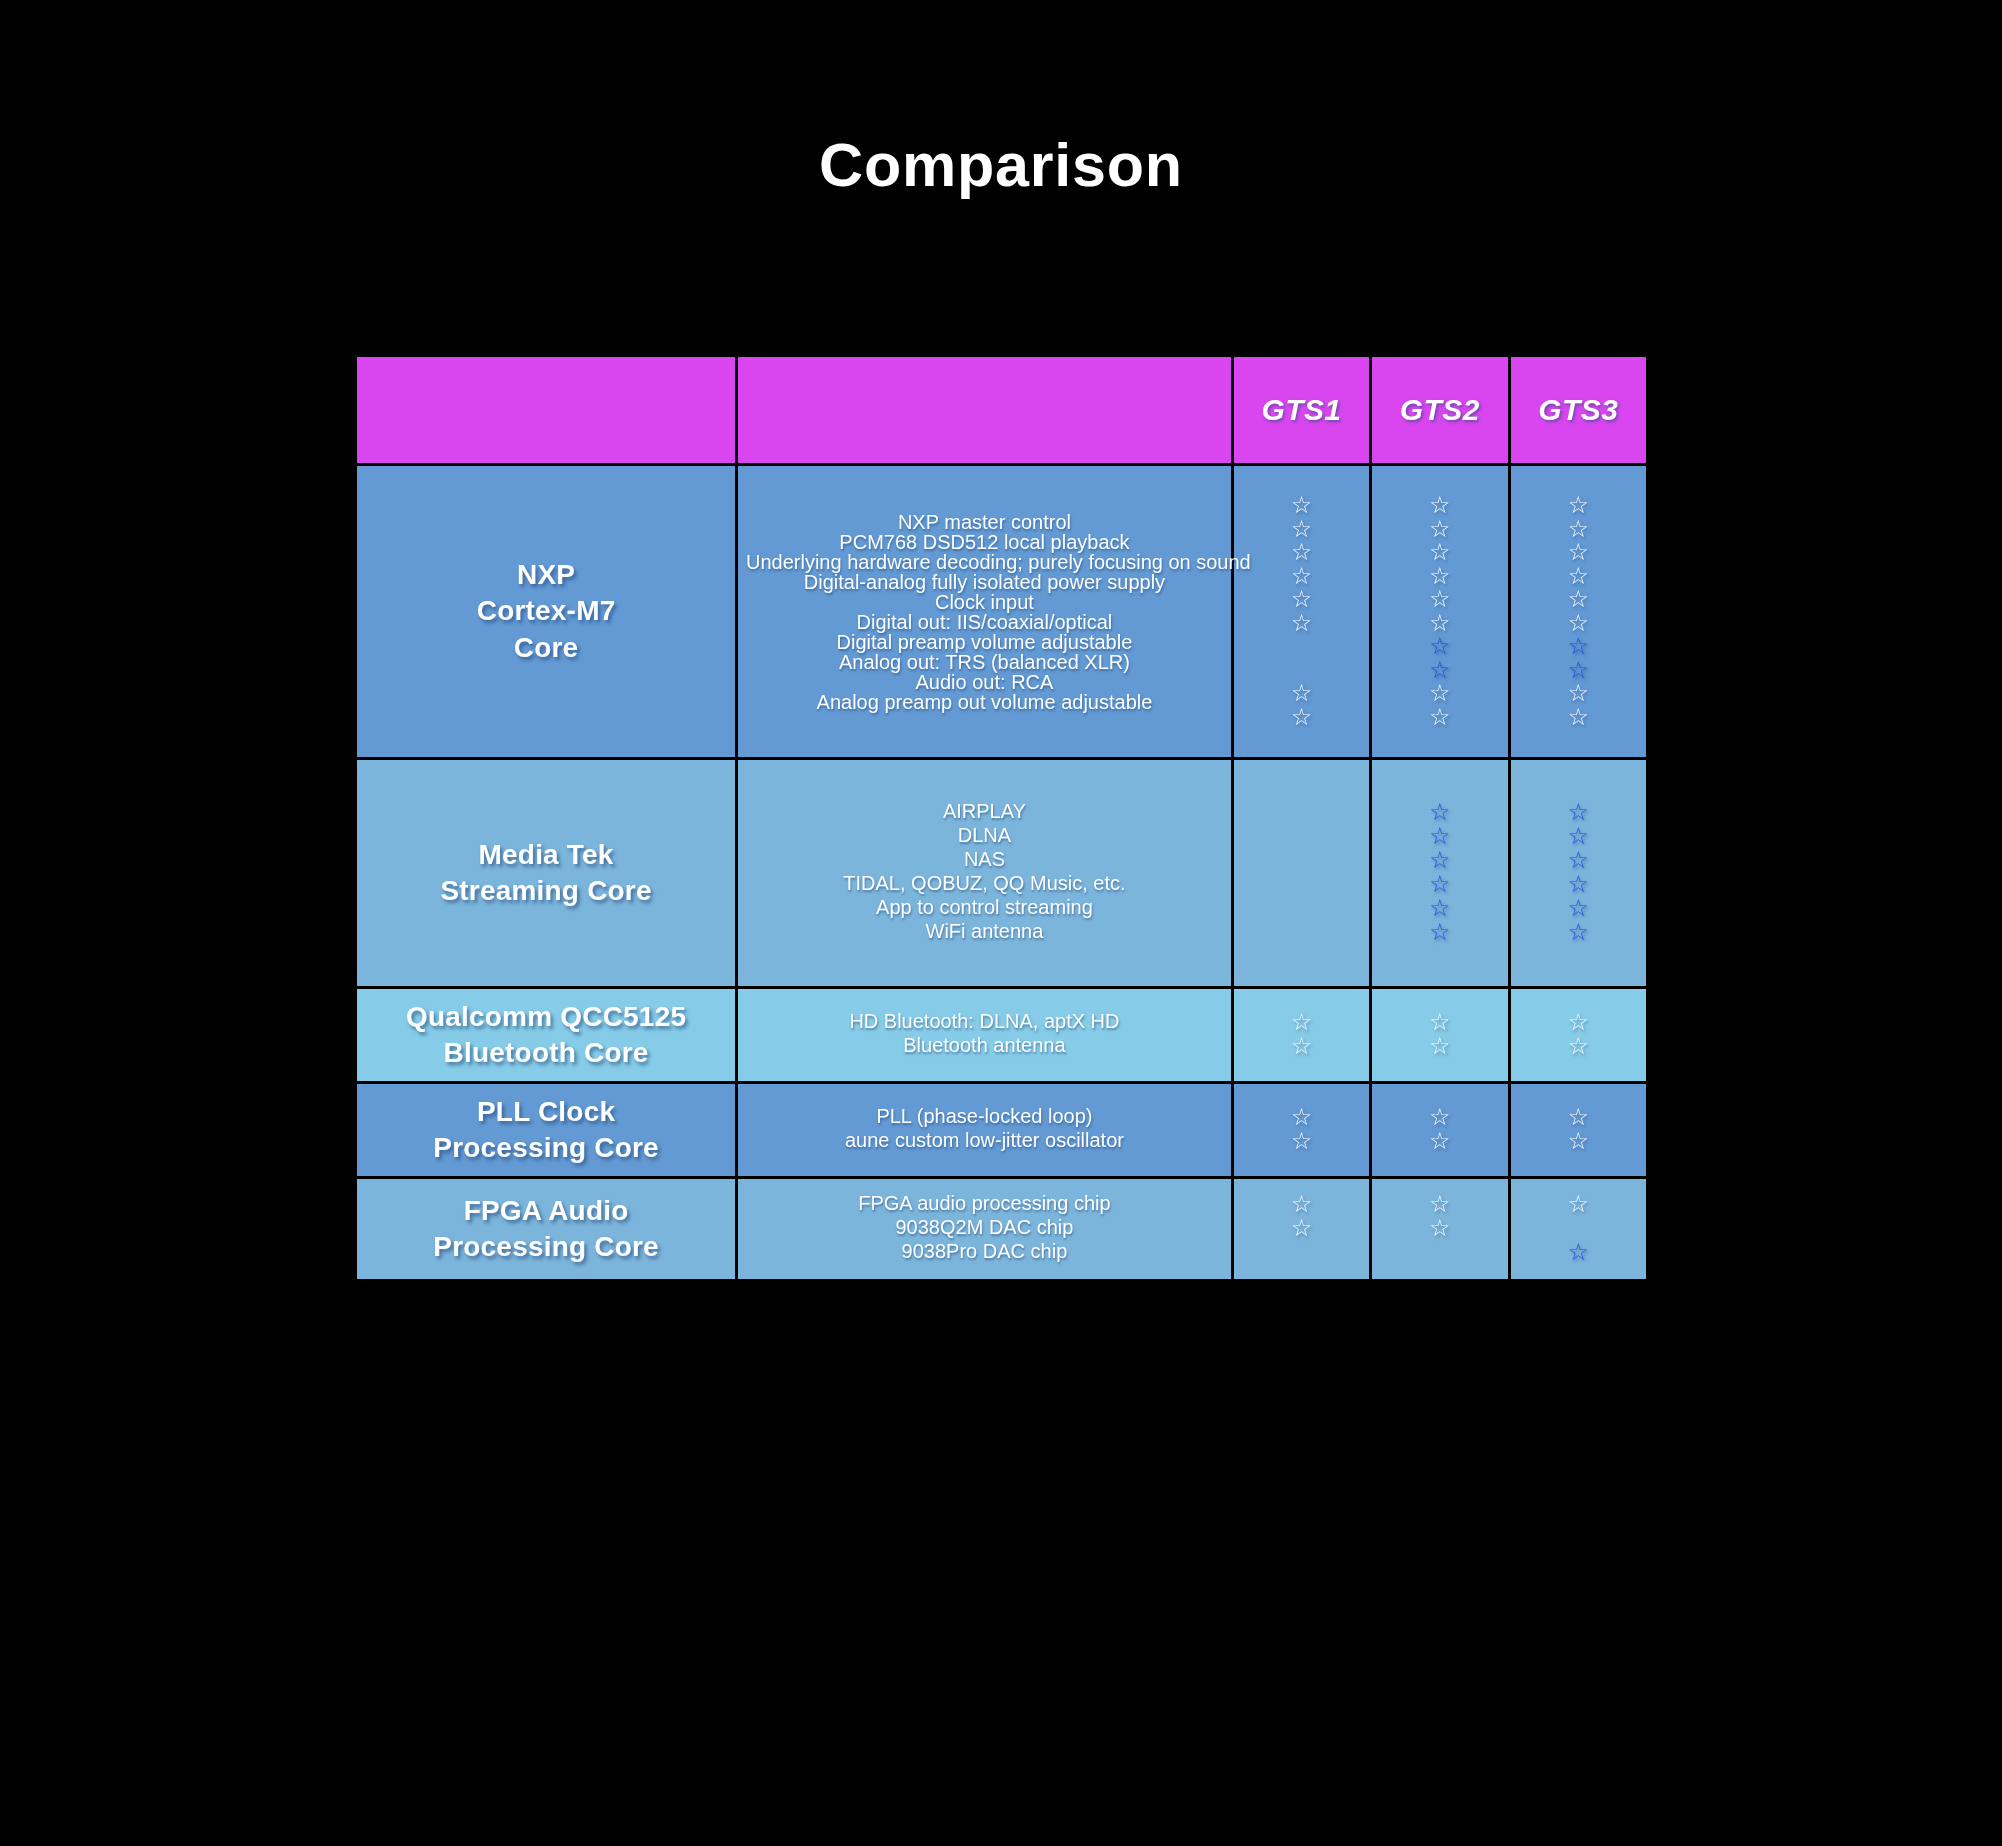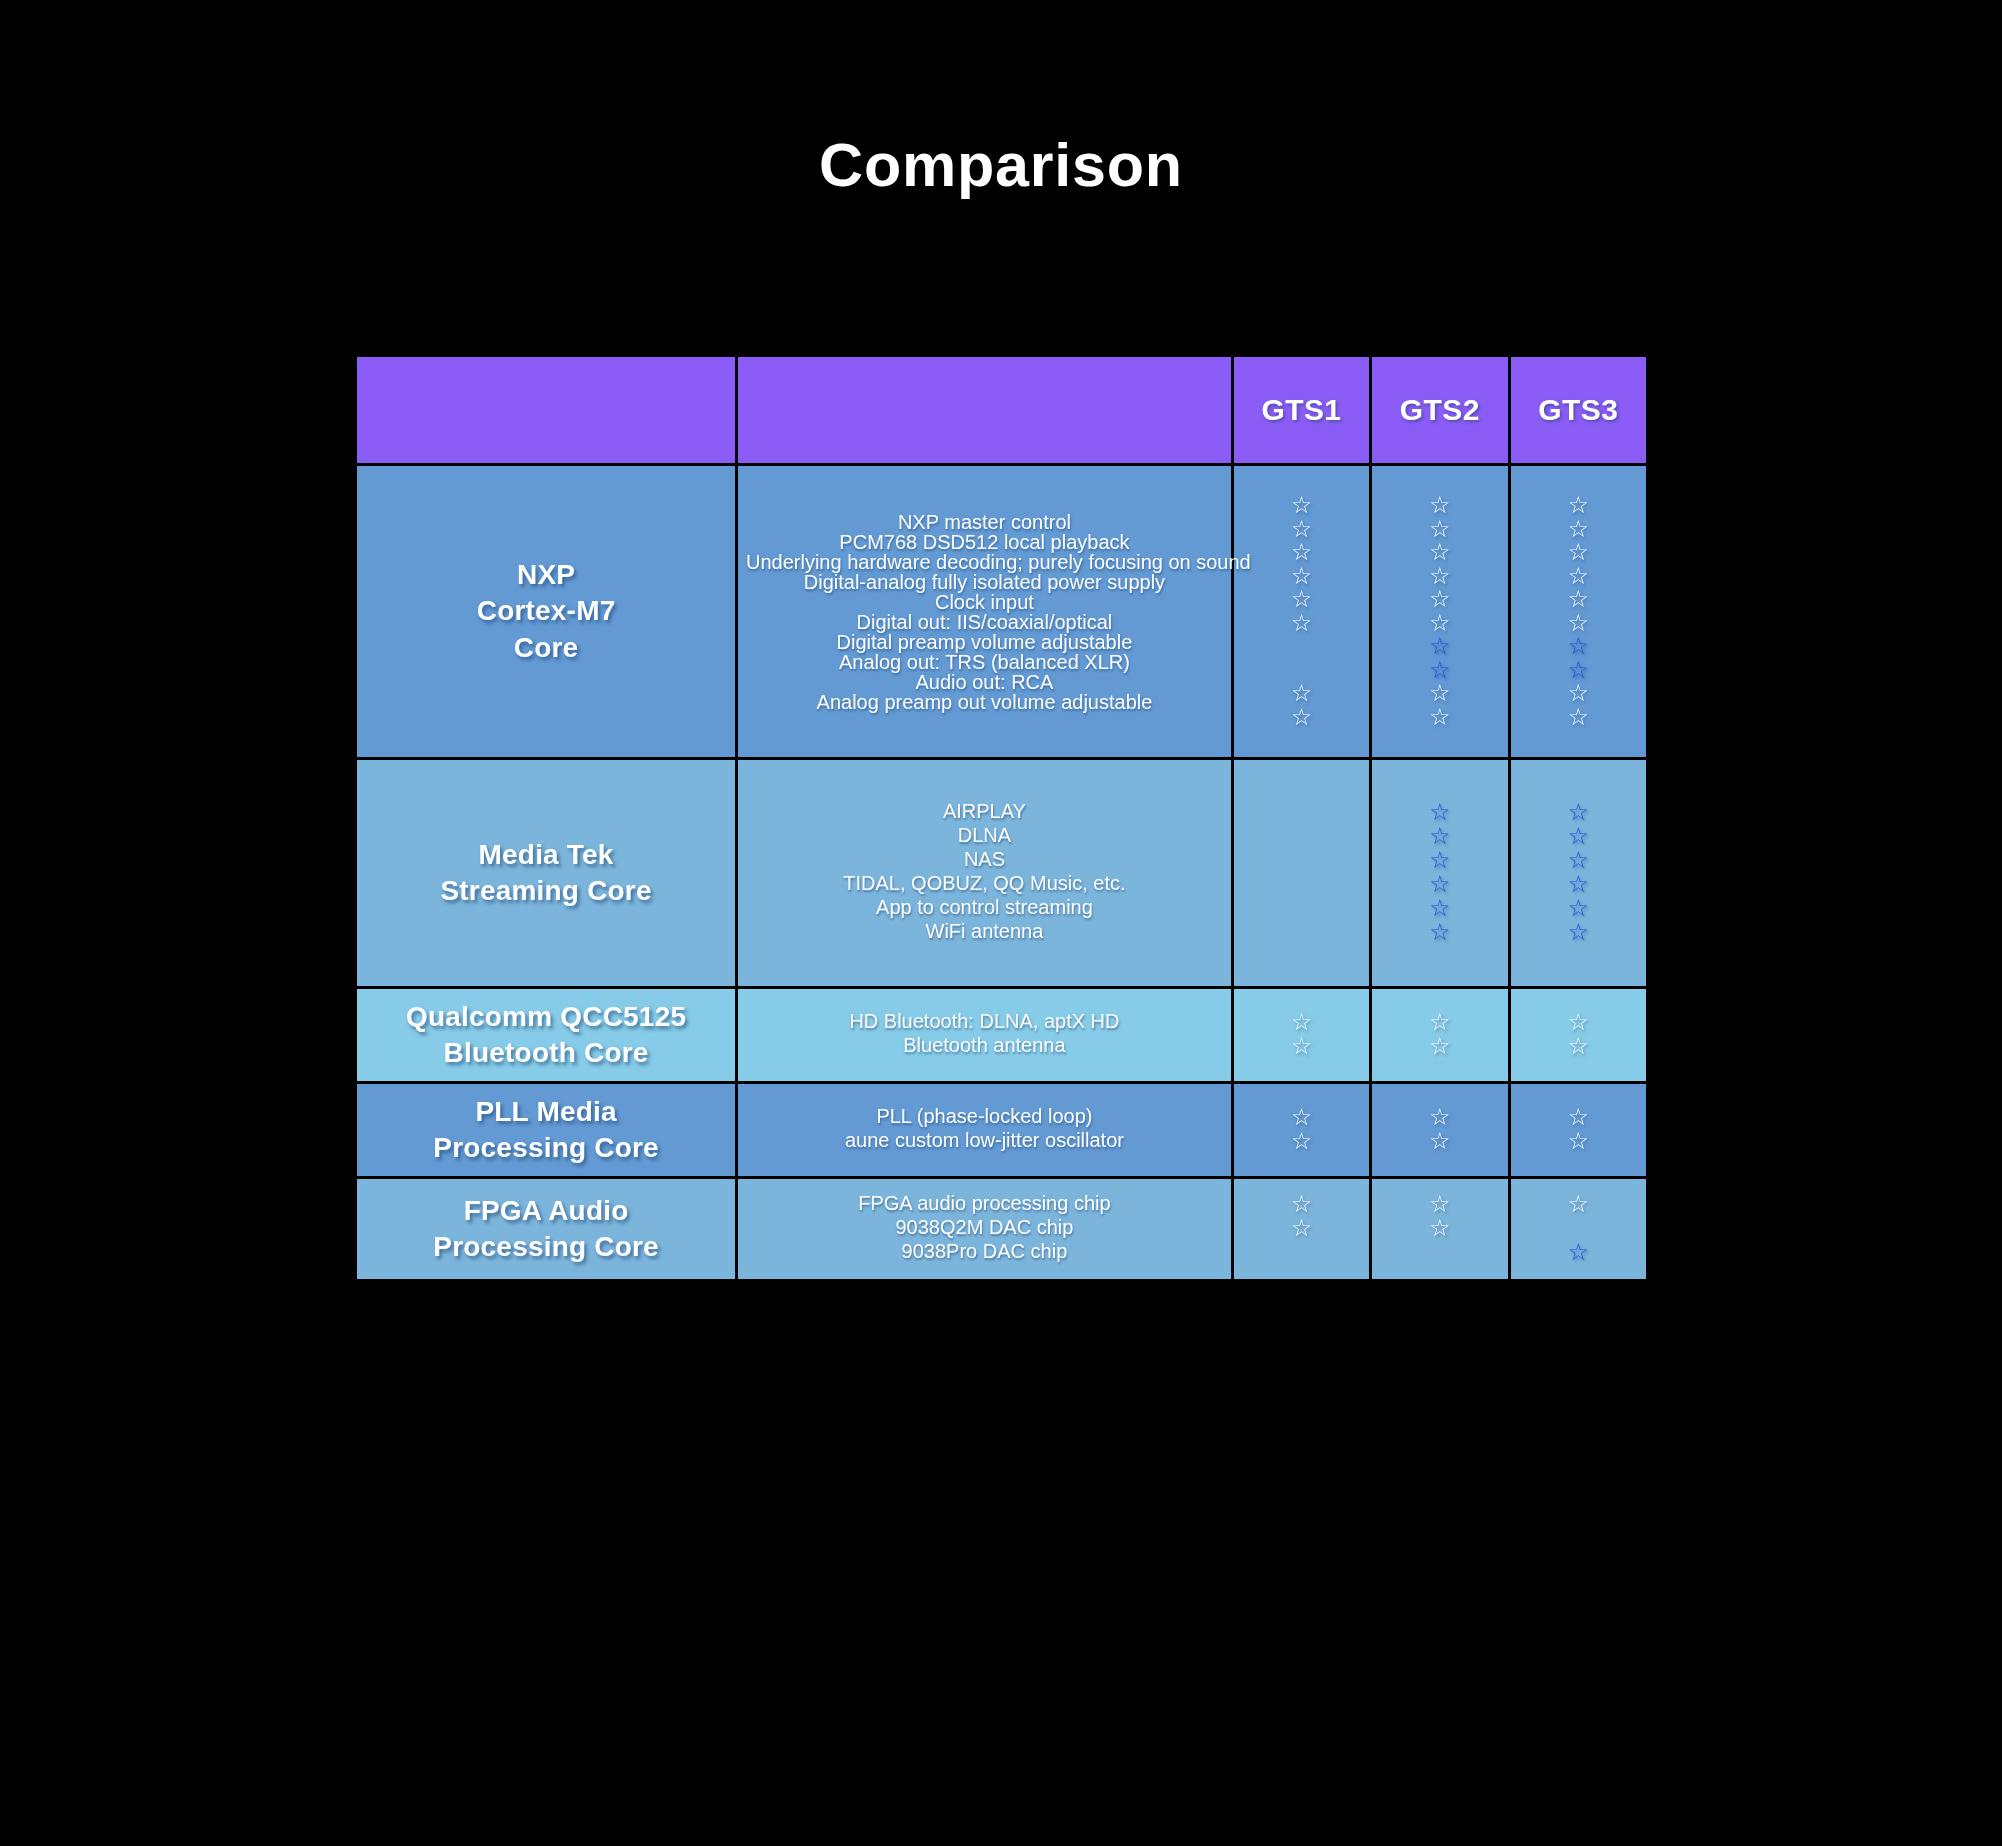--- a/index.html
+++ b/index.html
@@ -43,21 +43,21 @@
     vertical-align: middle;
     text-align: center;
     box-sizing: border-box;
   }
 
   col.col-core   { width: 377px; }
   col.col-feat   { width: 491px; }
   col.col-gts    { width: 135px; }
 
   
-  .tint-header { background: #8b5cf6; }
+  .tint-header { background: #d946ef; font-style: italic; }
   .tint-a      { background: #639AD4; }
   .tint-b      { background: #7CB5DC; }
   .tint-c      { background: #86CBE7; }
 
   
   .hdr-cell {
     height: 106px;
   }
   .hdr-label {
     color: #ffffff;
@@ -296,21 +296,21 @@
         <td class="tint-c">
           <div class="star-list">
             <span class="star-item"><span class="star-glyph star-white">☆</span></span>
             <span class="star-item"><span class="star-glyph star-white">☆</span></span>
           </div>
         </td>
       </tr>
       <tr class="sect-4">
         <td class="tint-a">
           <div class="core-name">
-            <span class="ln">PLL Media</span>
+            <span class="ln">PLL Clock</span>
             <span class="ln">Processing Core</span>
           </div>
         </td>
         <td class="tint-a">
           <div class="feature-list">
             <div class="feature-item">PLL (phase-locked loop)</div>
             <div class="feature-item">aune custom low-jitter oscillator</div>
           </div>
         </td>
         <td class="tint-a">

